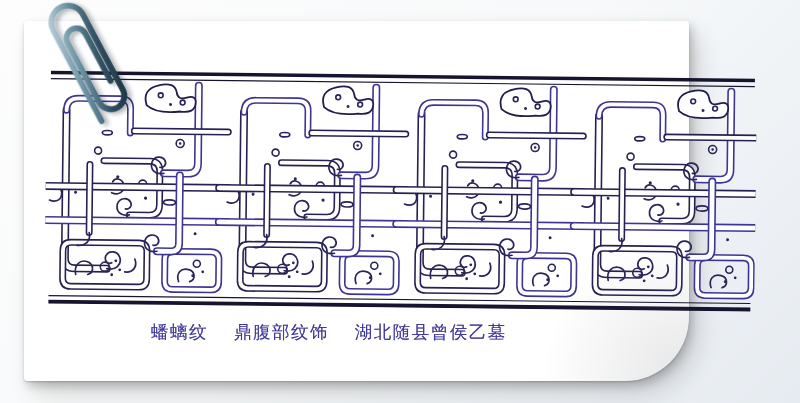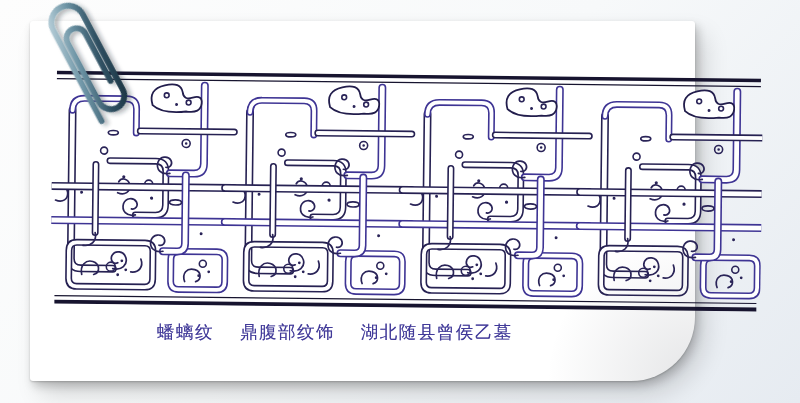--- a/index.html
+++ b/index.html
@@ -3,21 +3,21 @@
 <meta charset="utf-8">
 <style>
   html,body{margin:0;padding:0;}
   body{
     width:800px;height:403px;overflow:hidden;position:relative;
     font-family:"Liberation Serif","DejaVu Serif",serif;
     background:linear-gradient(135deg,#fdfdfd 0%,#f7f9fa 50%,#e6ebf1 100%);
   }
   
   .card{
-    position:absolute;left:30px;top:21px;width:665px;height:360px;
+    position:absolute;left:24px;top:21px;width:665px;height:360px;
     background:#fff;
     border-radius:3px 3px 64px 3px;
     box-shadow:0 1px 2px rgba(0,0,0,.18),
                3px 5px 10px rgba(0,0,0,.20),
                10px 14px 24px rgba(0,0,0,.14);
   }
   .card::after{ 
     content:"";position:absolute;right:0;bottom:0;width:150px;height:140px;
     border-bottom-right-radius:64px;
     background:radial-gradient(circle at 100% 100%,rgba(70,75,85,.14),rgba(0,0,0,0) 72%);

